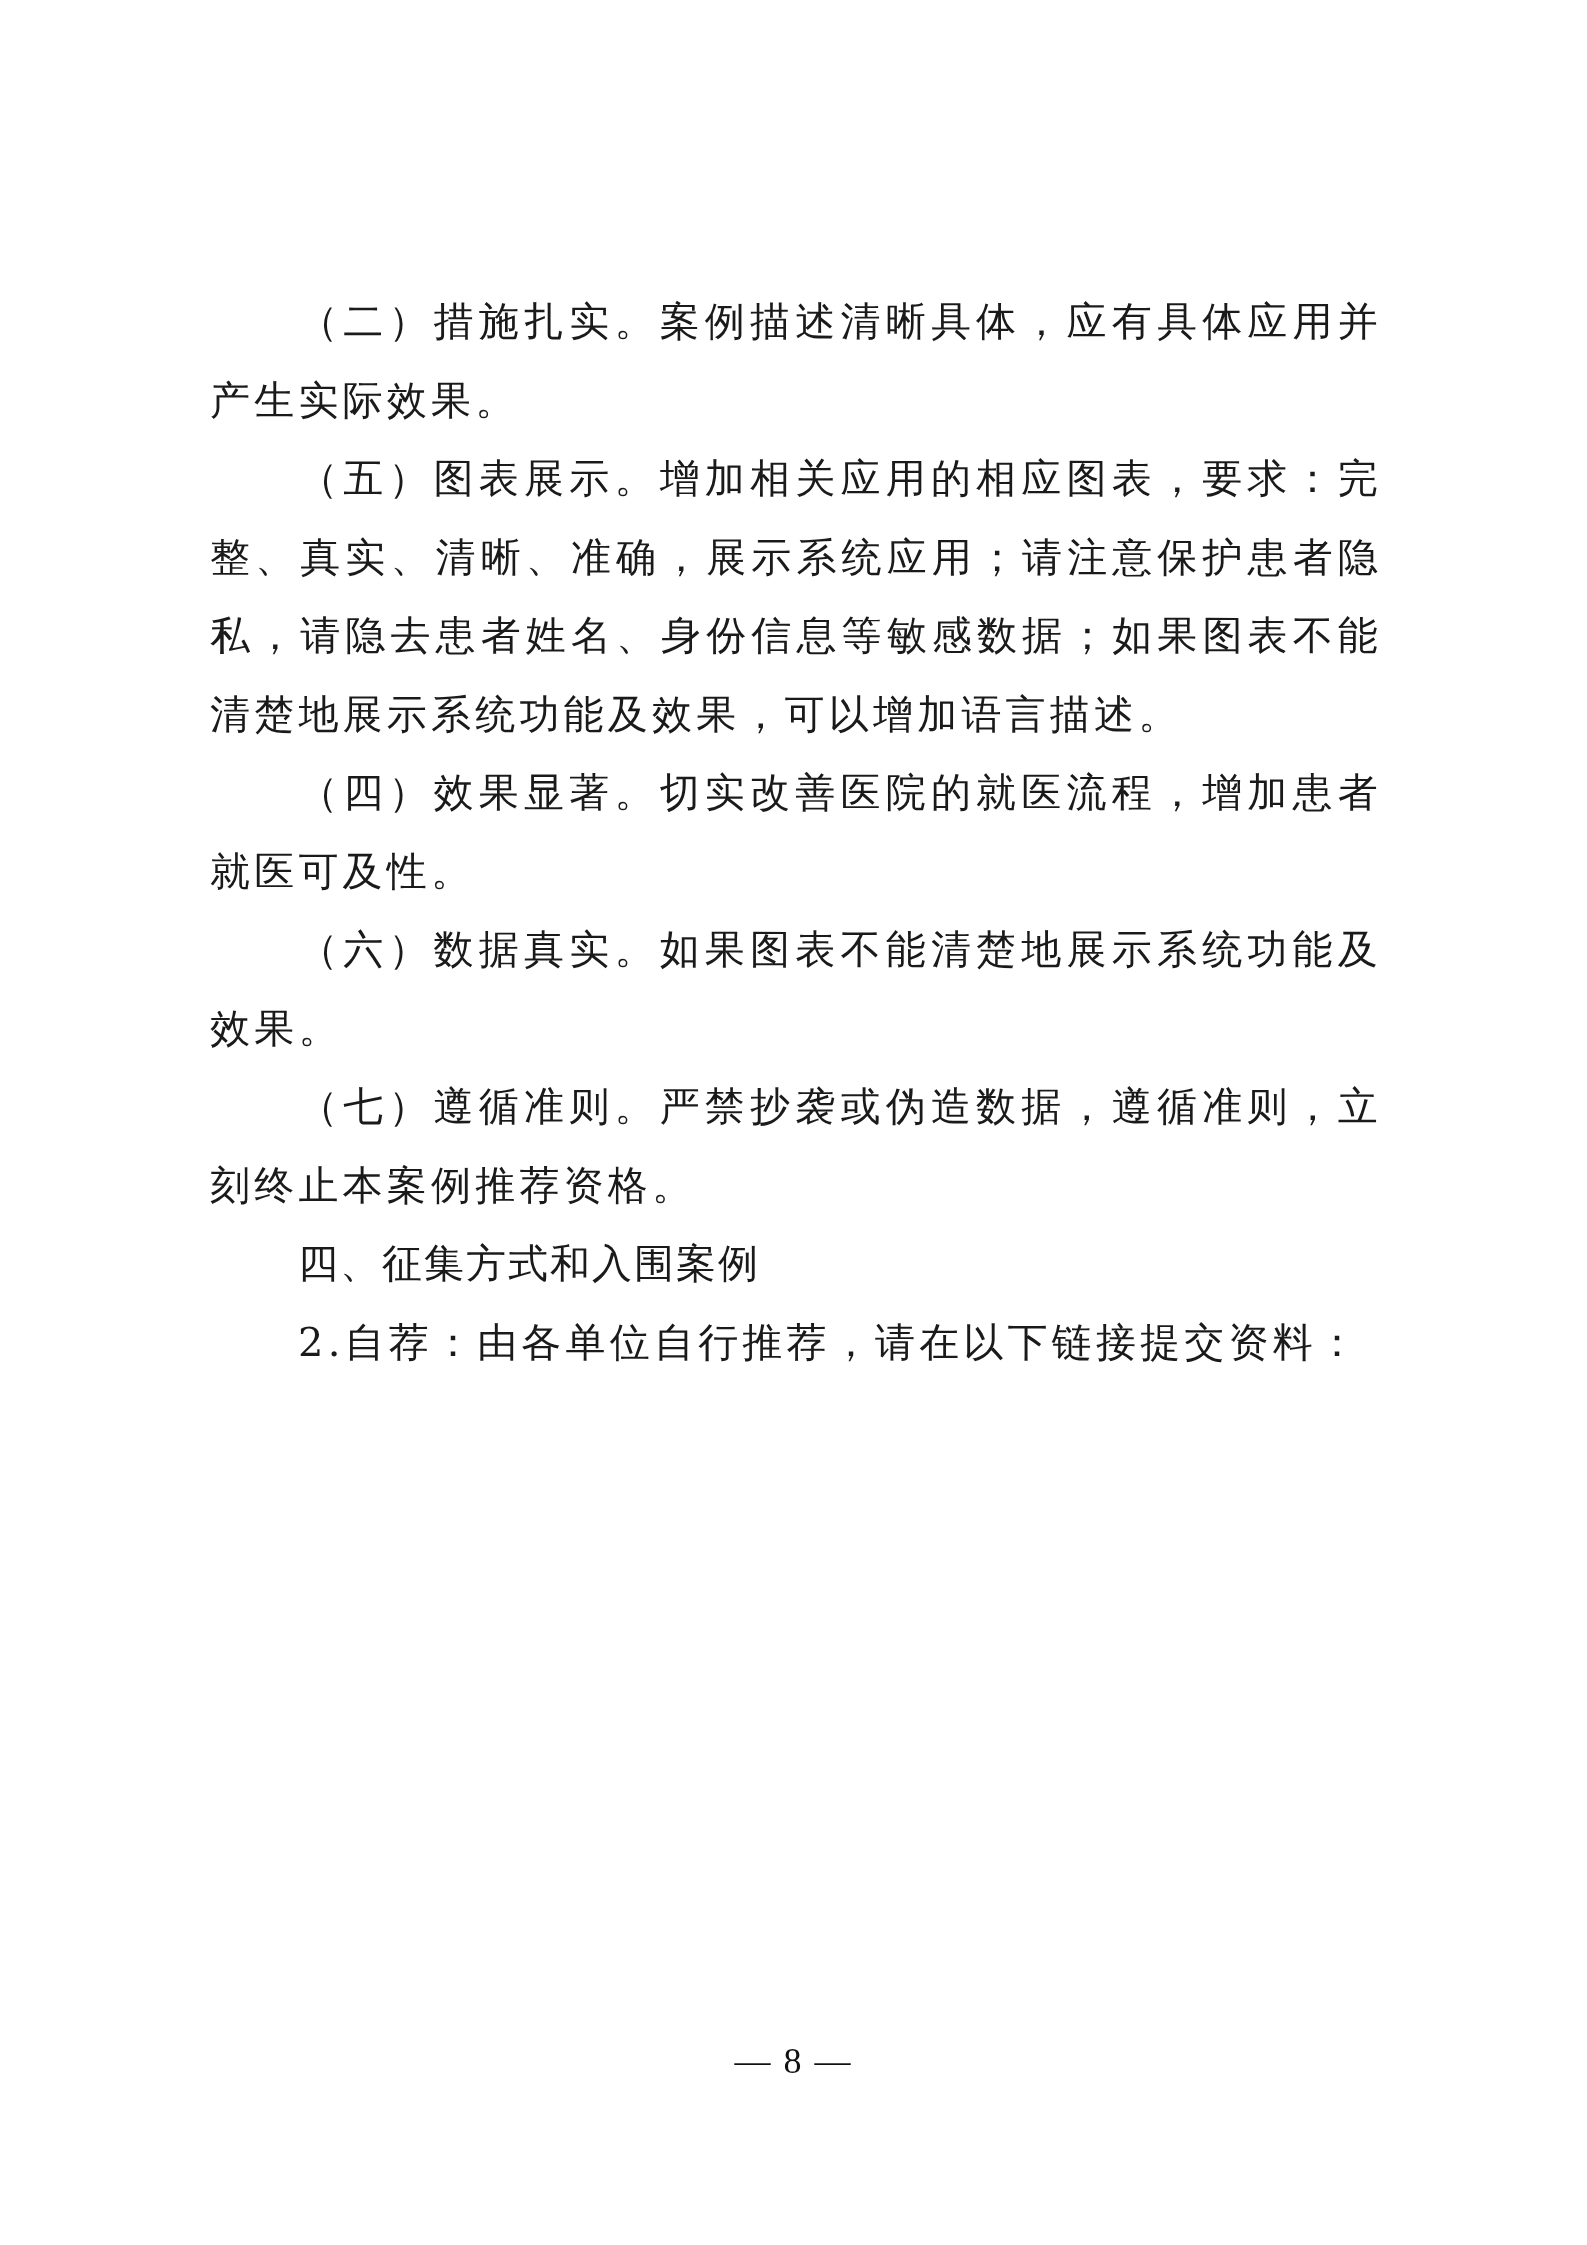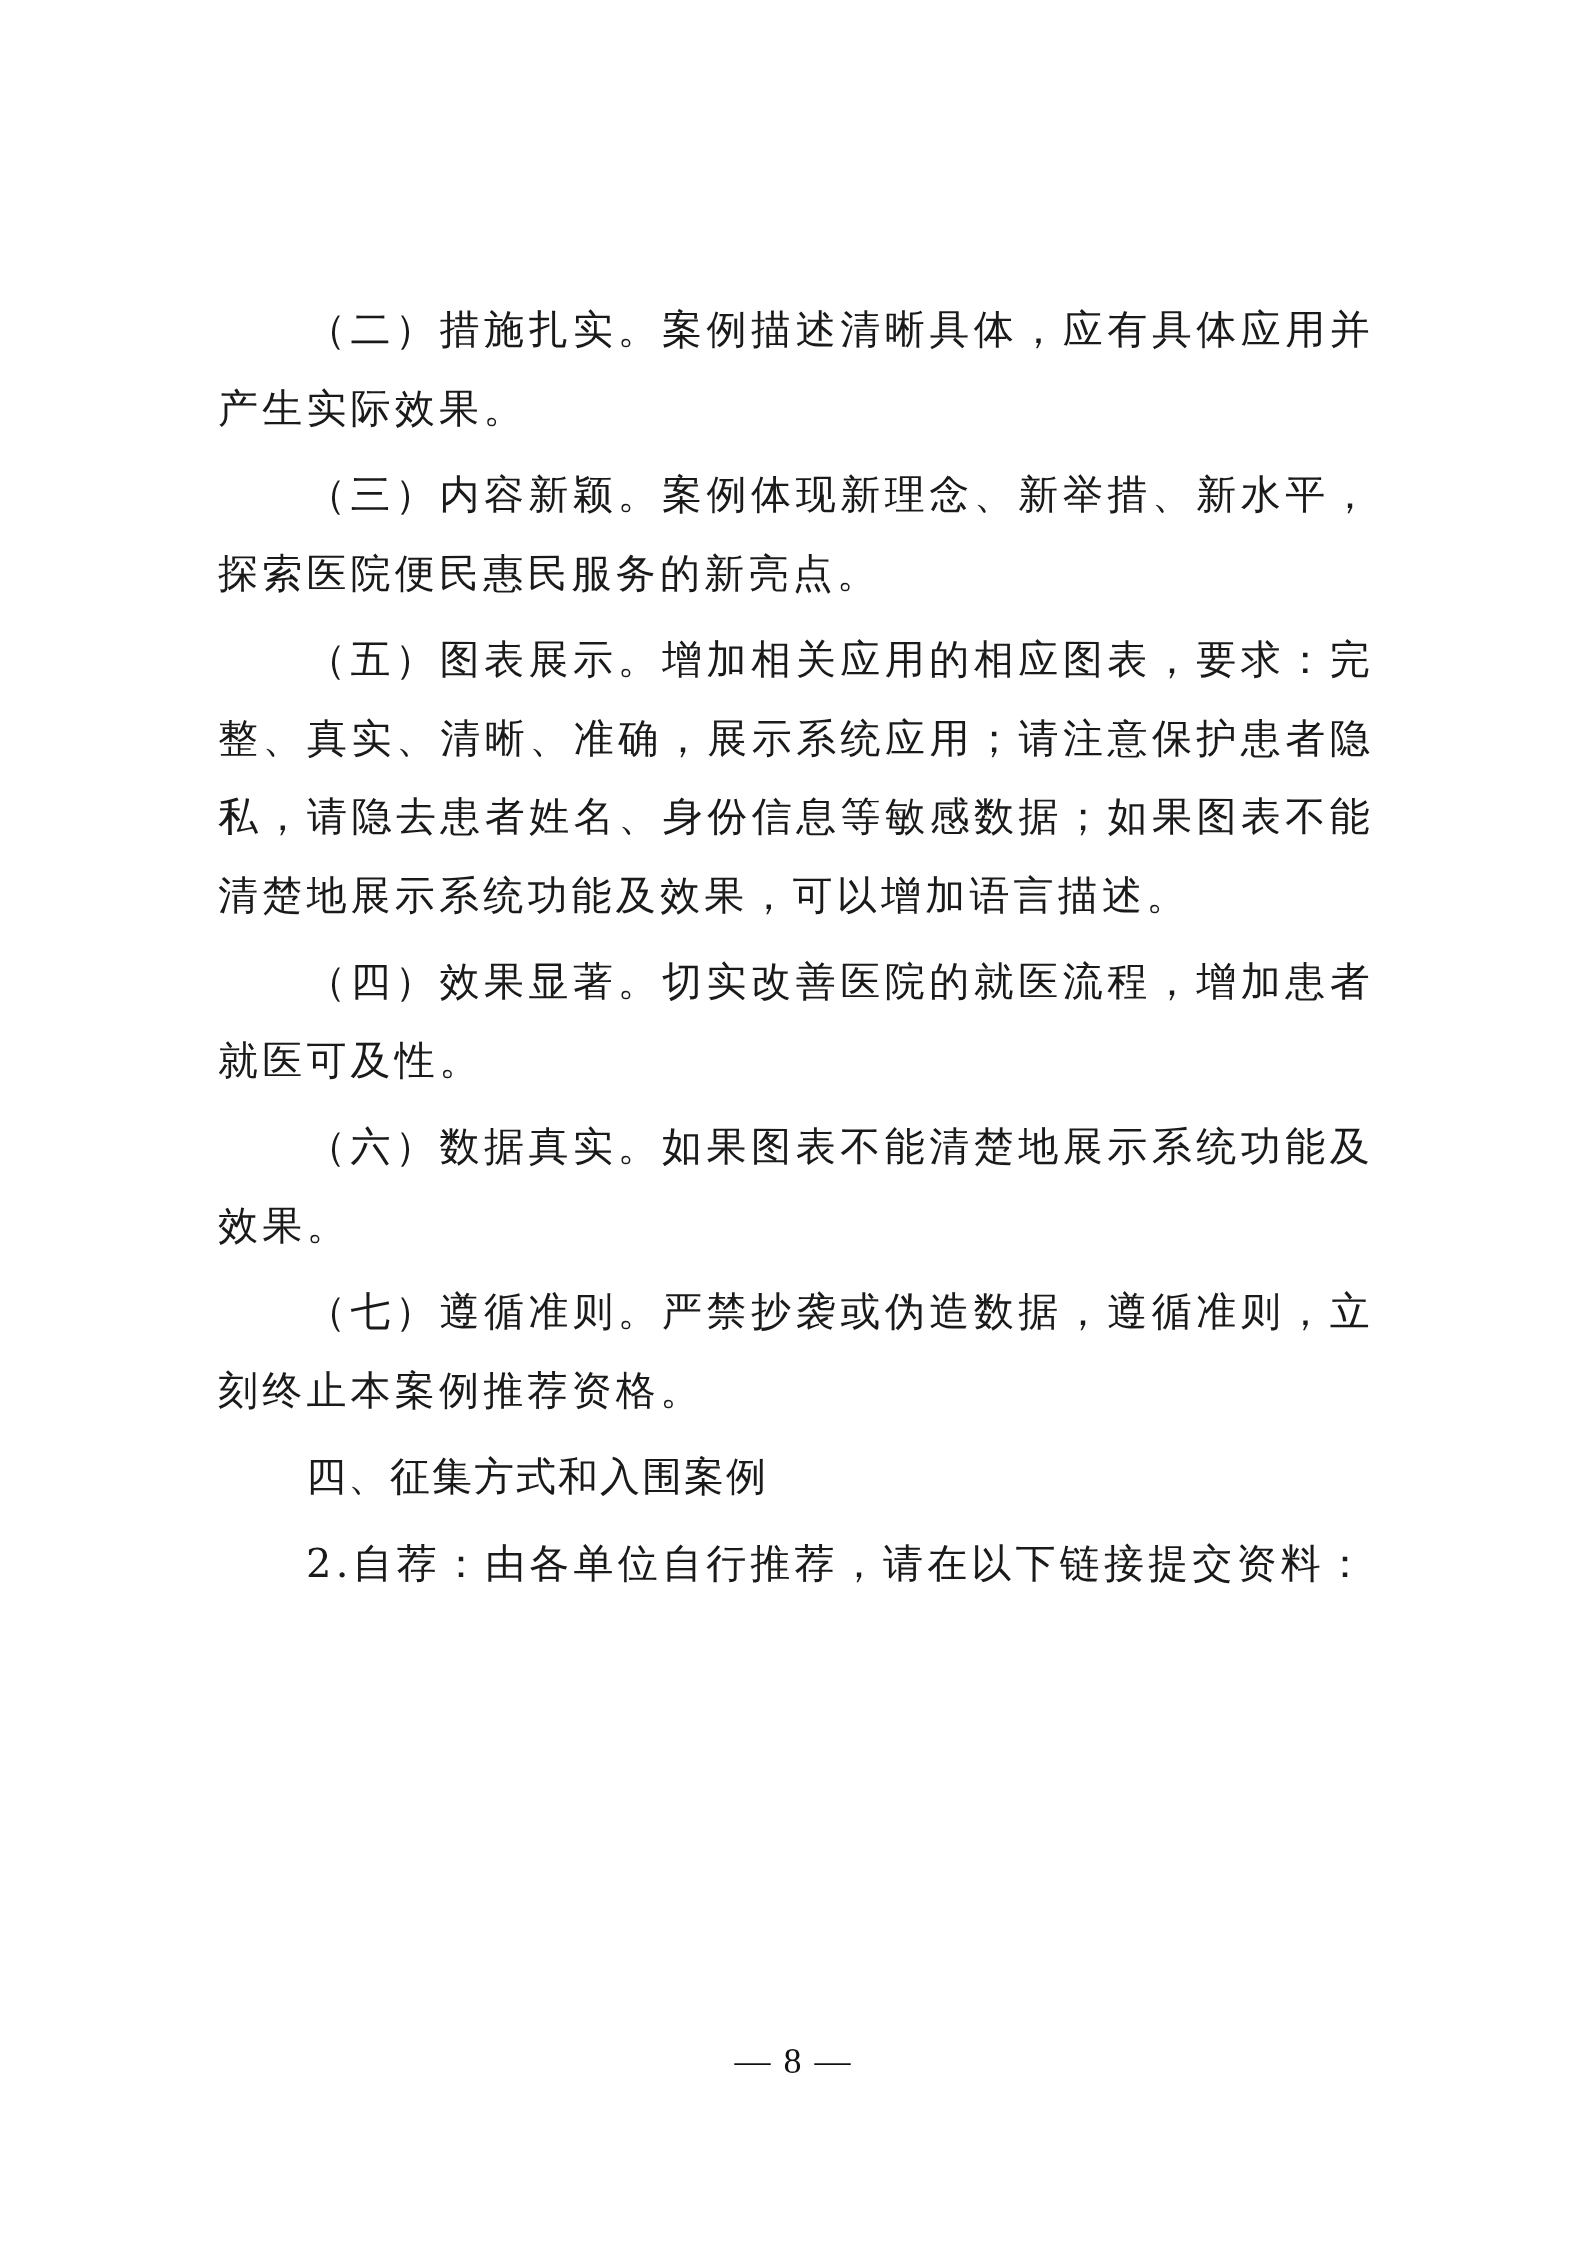--- a/index.html
+++ b/index.html
@@ -17,21 +17,21 @@
     }
     .page {
       position: absolute;
       left: 210px;
       top: 282px;
       width: 1172px;
     }
     .para {
       font-size: 40px;
       line-height: 78.5px;
-      margin: 8px;
+      margin: 0;
       text-indent: 88px;
       letter-spacing: 4.2px;
       text-align: justify;
       text-justify: inter-character;
       word-break: break-all;
     }
     .heading {
       font-family: "DejaVu Sans", "Liberation Sans", sans-serif;
       font-weight: normal;
       letter-spacing: 2px;
@@ -46,21 +46,20 @@
       font-family: "Liberation Serif", "DejaVu Serif", serif;
       color: #111;
       letter-spacing: 2px;
     }
   </style>
 </head>
 <body>
 
 <div class="page">
   <p class="para">（二）措施扎实。案例描述清晰具体，应有具体应用并产生实际效果。</p>
-  <p class="para">（三）内容新颖。案例体现新理念、新举措、新水平，探索医院便民惠民服务的新亮点。</p>
   <p class="para">（五）图表展示。增加相关应用的相应图表，要求：完整、真实、清晰、准确，展示系统应用；请注意保护患者隐私，请隐去患者姓名、身份信息等敏感数据；如果图表不能清楚地展示系统功能及效果，可以增加语言描述。</p>
   <p class="para">（四）效果显著。切实改善医院的就医流程，增加患者就医可及性。</p>
   <p class="para">（六）数据真实。如果图表不能清楚地展示系统功能及效果。</p>
   <p class="para">（七）遵循准则。严禁抄袭或伪造数据，遵循准则，立刻终止本案例推荐资格。</p>
   <p class="para heading">四、征集方式和入围案例</p>
   <p class="para">2.自荐：由各单位自行推荐，请在以下链接提交资料：</p>
 </div>
 
 <div class="page-number">— 8 —</div>
 

